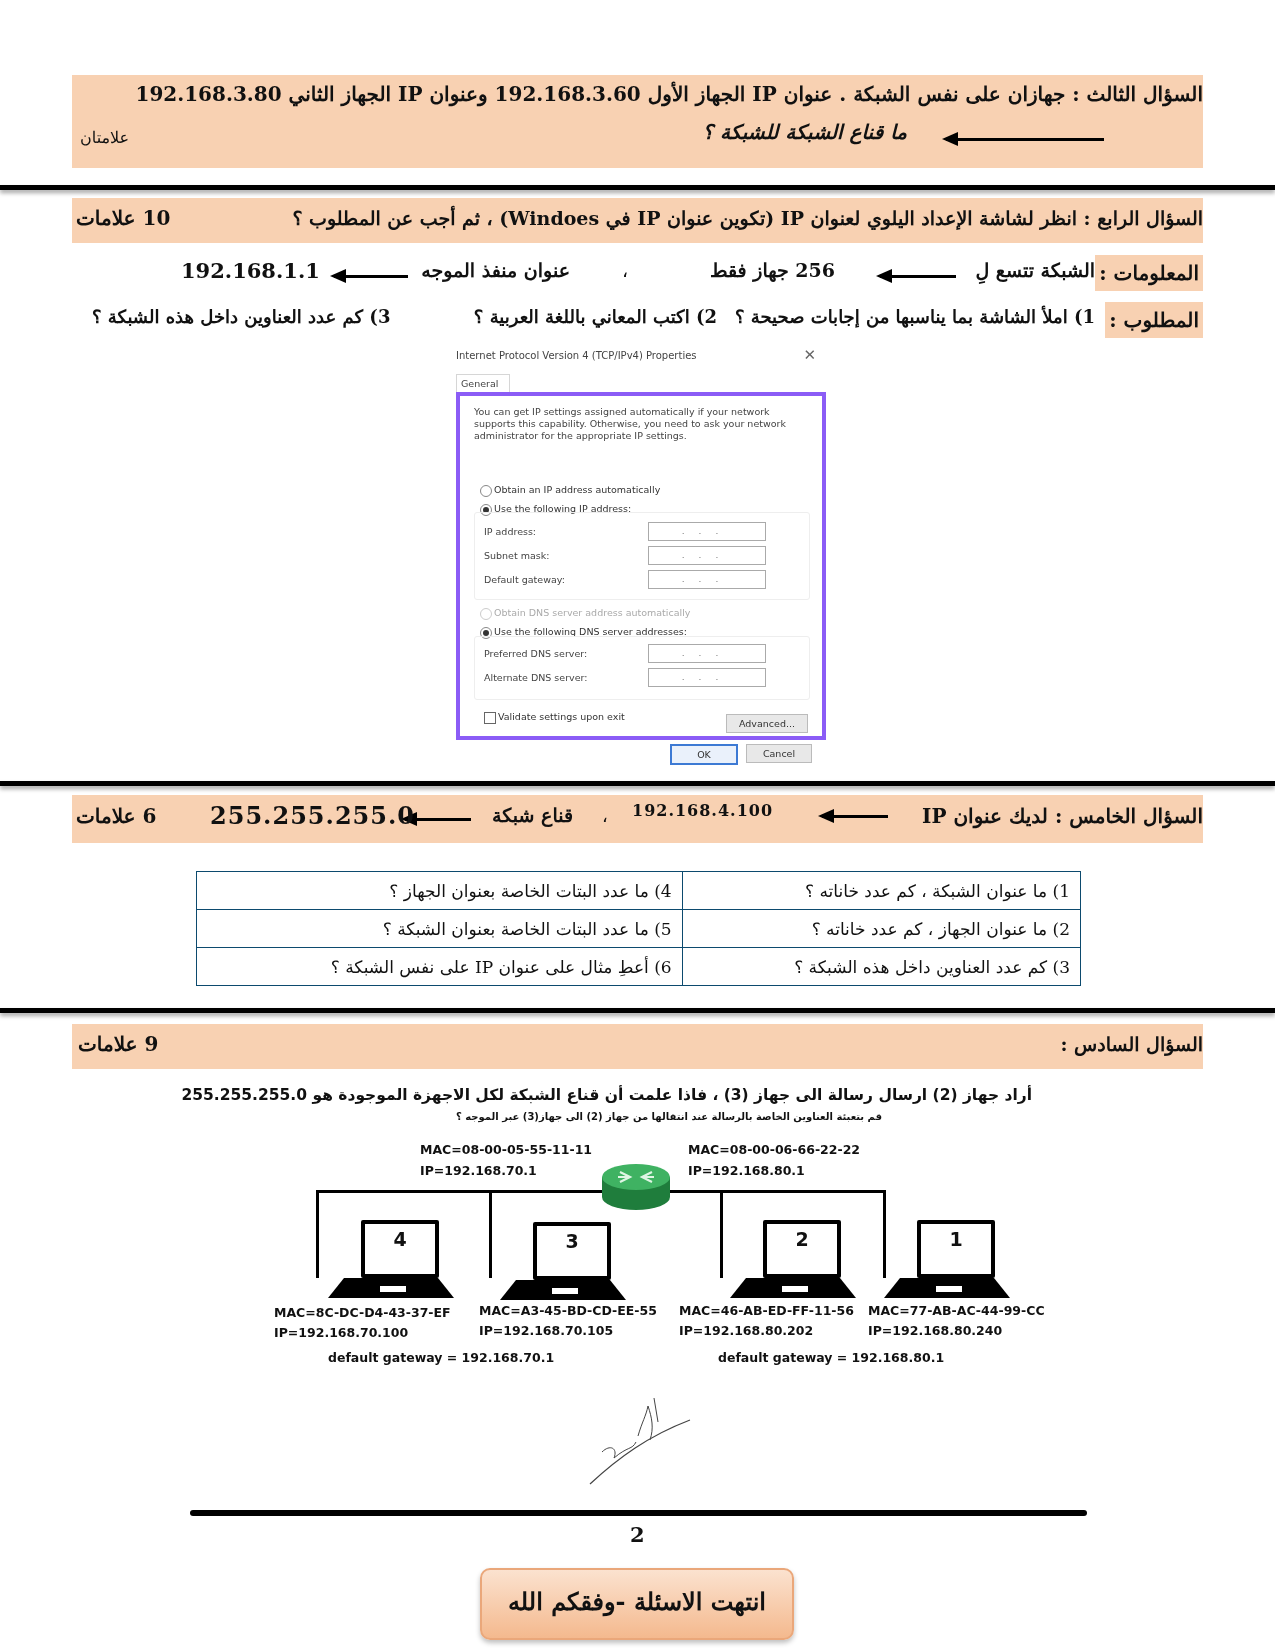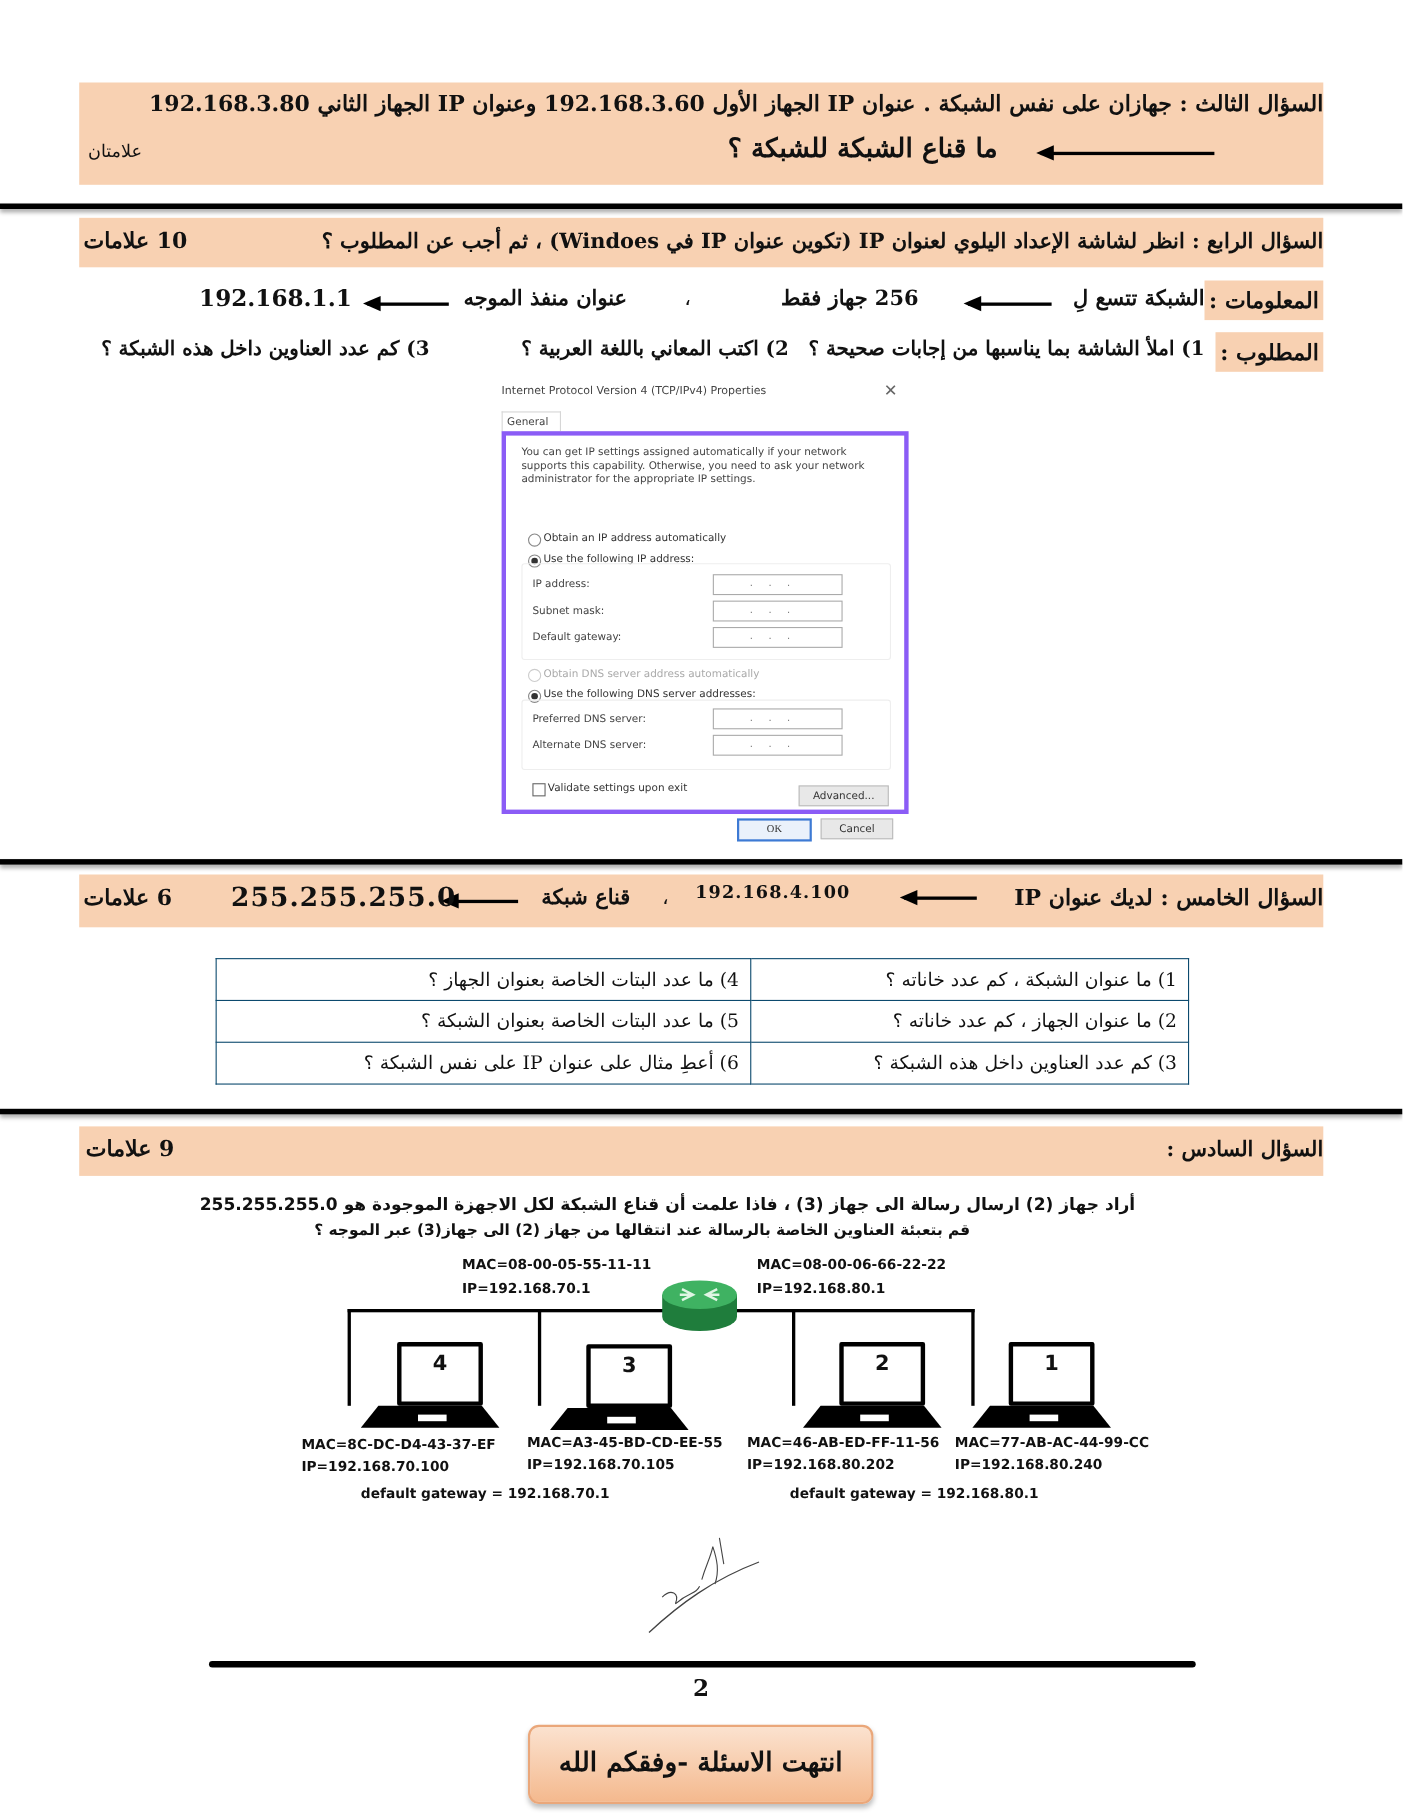--- a/index.html
+++ b/index.html
@@ -57,21 +57,21 @@
   .footer-btn { position: absolute; left: 480px; top: 1568px; width: 310px; height: 68px; border-radius: 10px;
                 background: linear-gradient(#fbe2cf, #f4b98e); border: 2px solid #eaa77a;
                 box-shadow: 0 3px 5px rgba(0,0,0,0.25); text-align: center; line-height: 64px; font-size: 24px;
                 direction: rtl; }
 </style>
 </head>
 <body>
 
 <div class="band" style="top:75px; height:93px;"></div>
 <div class="abs rtl bold" style="right:72px; top:82px; font-size:20px;">السؤال الثالث : جهازان على نفس الشبكة . عنوان  IP  الجهاز الأول 192.168.3.60 وعنوان  IP الجهاز الثاني 192.168.3.80</div>
-<div class="abs rtl bold" style="right:368px; top:120px; font-size:24px;">ما قناع الشبكة للشبكة ؟</div>
+<div class="abs rtl bold" style="right:368px; top:120px; font-size:20px;font-style:italic;">ما قناع الشبكة للشبكة ؟</div>
 <div class="arrow" style="left:946px; top:138px; width:158px;"></div>
 <div class="abs rtl" style="left:80px; top:128px; font-size:16px;">علامتان</div>
 
 <div class="hr-thick" style="top:185px;"></div>
 
 <div class="band" style="top:198px; height:45px;"></div>
 <div class="abs rtl bold" style="right:72px; top:207px; font-size:19px;">السؤال الرابع :  انظر لشاشة الإعداد اليلوي لعنوان IP (تكوين عنوان IP في Windoes) ، ثم أجب عن المطلوب ؟</div>
 <div class="abs rtl bold" style="left:76px; top:206px; font-size:20px;">10 علامات</div>
 
 <div class="abs rtl bold label-box" style="right:72px; top:255px; font-size:20px; line-height:36px;">المعلومات :</div>
@@ -116,21 +116,21 @@
     <div class="grp" style="left:14px; top:240px; width:334px; height:62px;"></div>
     <div class="fld-label" style="left:24px; top:252px;">Preferred DNS server:</div>
     <div class="ipbox" style="left:188px; top:248px;">...</div>
     <div class="fld-label" style="left:24px; top:276px;">Alternate DNS server:</div>
     <div class="ipbox" style="left:188px; top:272px;">...</div>
 
     <div class="chk" style="left:24px; top:316px;"></div>
     <div class="abs" style="left:38px; top:315px;">Validate settings upon exit</div>
     <div class="btn" style="left:266px; top:318px; width:80px;">Advanced...</div>
   </div>
-  <div class="btn ok" style="left:218px; top:398px; width:64px;font-family:Liberation Serif, serif;">OK</div>
+  <div class="btn ok" style="left:218px; top:398px; width:64px;">OK</div>
   <div class="btn" style="left:294px; top:398px; width:64px;">Cancel</div>
 </div>
 
 <div class="hr-thick" style="top:781px;"></div>
 
 <div class="band" style="top:795px; height:48px;"></div>
 <div class="abs rtl bold" style="right:72px; top:804px; font-size:20px;">السؤال الخامس :  لديك عنوان  IP</div>
 <div class="arrow" style="left:822px; top:815px; width:66px;"></div>
 <div class="abs bold" style="left:632px; top:801px; font-size:16px; letter-spacing:1px;">192.168.4.100</div>
 <div class="abs rtl" style="left:602px; top:805px; font-size:18px;">،</div>
@@ -156,21 +156,21 @@
 </tbody>
   </table>
 
 <div class="hr-thick" style="top:1008px;"></div>
 
 <div class="band" style="top:1024px; height:45px;"></div>
 <div class="abs rtl bold" style="right:72px; top:1033px; font-size:19px;">السؤال السادس :</div>
 <div class="abs rtl bold" style="left:78px; top:1032px; font-size:20px;">9 علامات</div>
 
 <div class="abs rtl" style="right:243px; top:1086px; font-family:'DejaVu Sans', sans-serif; font-weight:bold; font-size:15.5px;">أراد جهاز (2) ارسال رسالة الى جهاز (3) ، فاذا علمت أن قناع الشبكة لكل الاجهزة الموجودة  هو  255.255.255.0</div>
-<div class="abs rtl" style="right:393px; top:1111px; font-family:'DejaVu Sans', sans-serif; font-weight:bold; font-size:14px;margin-left:16px;">قم  بتعبئة العناوين الخاصة بالرسالة عند انتقالها من جهاز (2) الى جهاز(3) عبر الموجه ؟</div>
+<div class="abs rtl" style="right:393px; top:1111px; font-family:'DejaVu Sans', sans-serif; font-weight:bold; font-size:10px;margin-left:16px;">قم  بتعبئة العناوين الخاصة بالرسالة عند انتقالها من جهاز (2) الى جهاز(3) عبر الموجه ؟</div>
 
 <div class="net" style="left:420px; top:1142px;">MAC=08-00-05-55-11-11</div>
 <div class="net" style="left:420px; top:1163px;">IP=192.168.70.1</div>
 <div class="net" style="left:688px; top:1142px;">MAC=08-00-06-66-22-22</div>
 <div class="net" style="left:688px; top:1163px;">IP=192.168.80.1</div>
 
 <div class="wire" style="left:316px; top:1190px; width:570px; height:3px;"></div>
 <div class="wire" style="left:316px; top:1190px; width:3px; height:88px;"></div>
 <div class="wire" style="left:489px; top:1190px; width:3px; height:88px;"></div>
 <div class="wire" style="left:720px; top:1190px; width:3px; height:88px;"></div>

